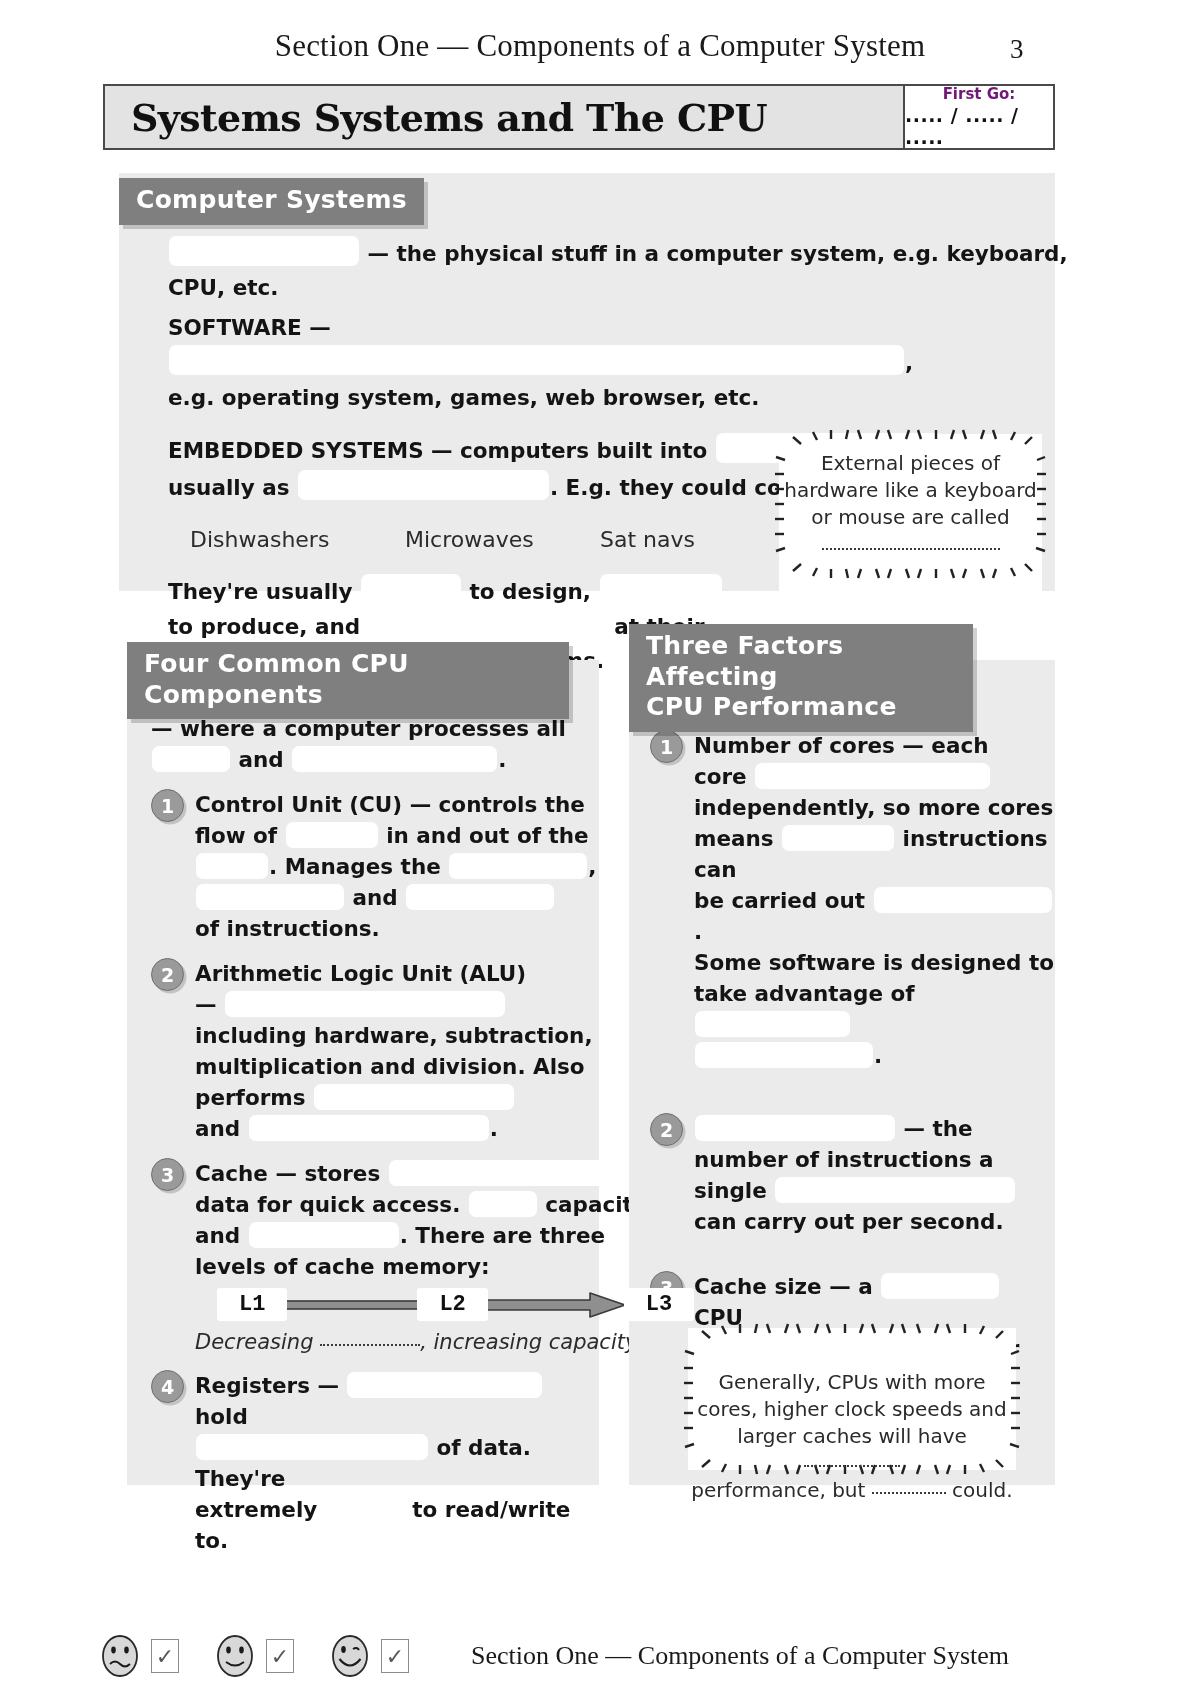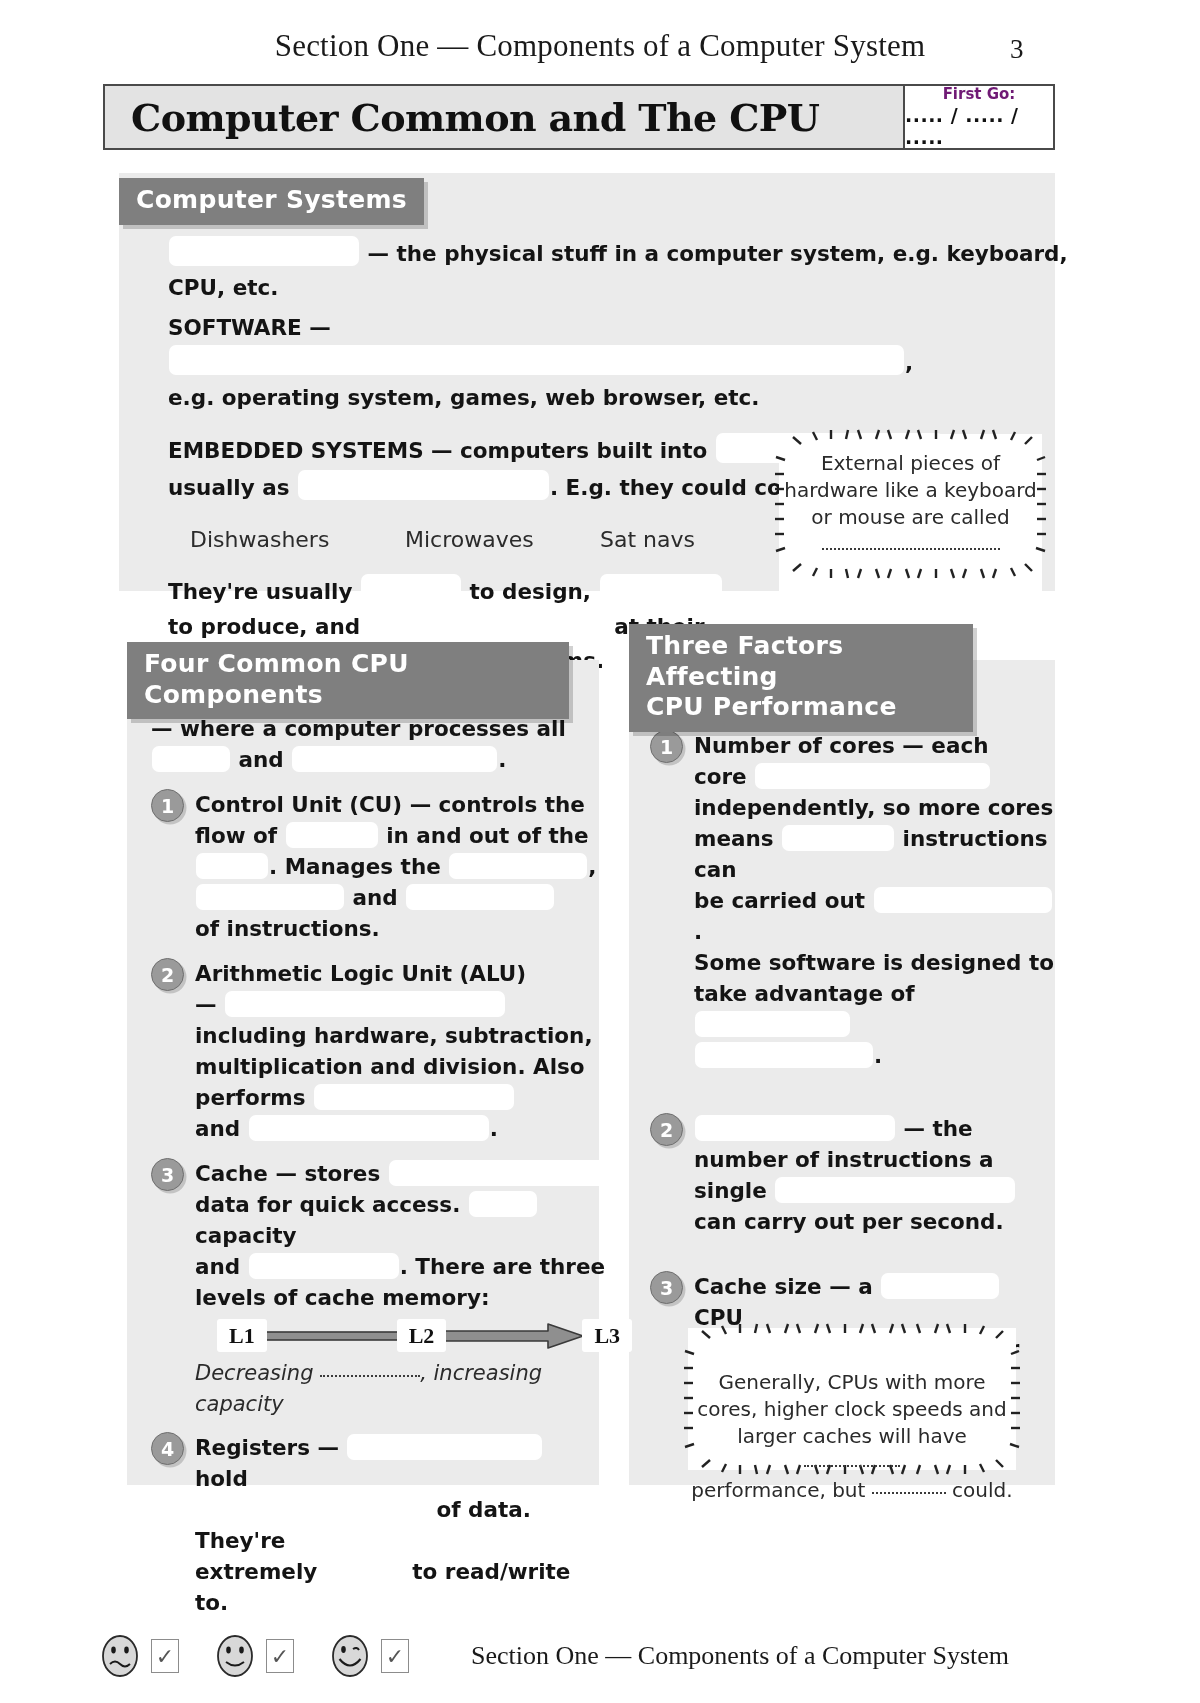--- a/index.html
+++ b/index.html
@@ -190,25 +190,25 @@
   }
 
   
   .cachechain {
     display: flex;
     align-items: center;
     margin: 6px 0 2px 22px;
   }
   .clabel {
     background: #ffffff;
-    font-family: Liberation Serif, serif;
+    font-family: Liberation Mono, monospace;
     font-weight: bold;
     font-size: 22px;
     color: #111;
-    padding: 1px 12px;
+    padding: 1px 22px;
     border-radius: 3px;
     z-index: 2;
   }
 
   
   .footer {
     position: absolute;
     left: 100px;
     top: 1634px;
     width: 1000px;
@@ -244,21 +244,21 @@
 </head>
 <body>
 
 <div class="page-header">
   <span class="sec-title">Section One — Components of a Computer System</span>
 </div>
 <div class="page-num">3</div>
 
 <div class="title-bar">
   <div class="title-main">
-    <span class="t">Computer Common and The CPU</span>
+    <span class="t">Systems Systems and The CPU</span>
   </div>
   <div class="title-go">
     <span class="go-label">First Go:</span>
     <span class="go-date">..... / ..... / .....</span>
   </div>
 </div>
 
 <div class="panel" style="top:173px;left:119px;width:936px;height:418px;"></div>
 
 <div class="panel-head" style="top:178px;left:119px;">

